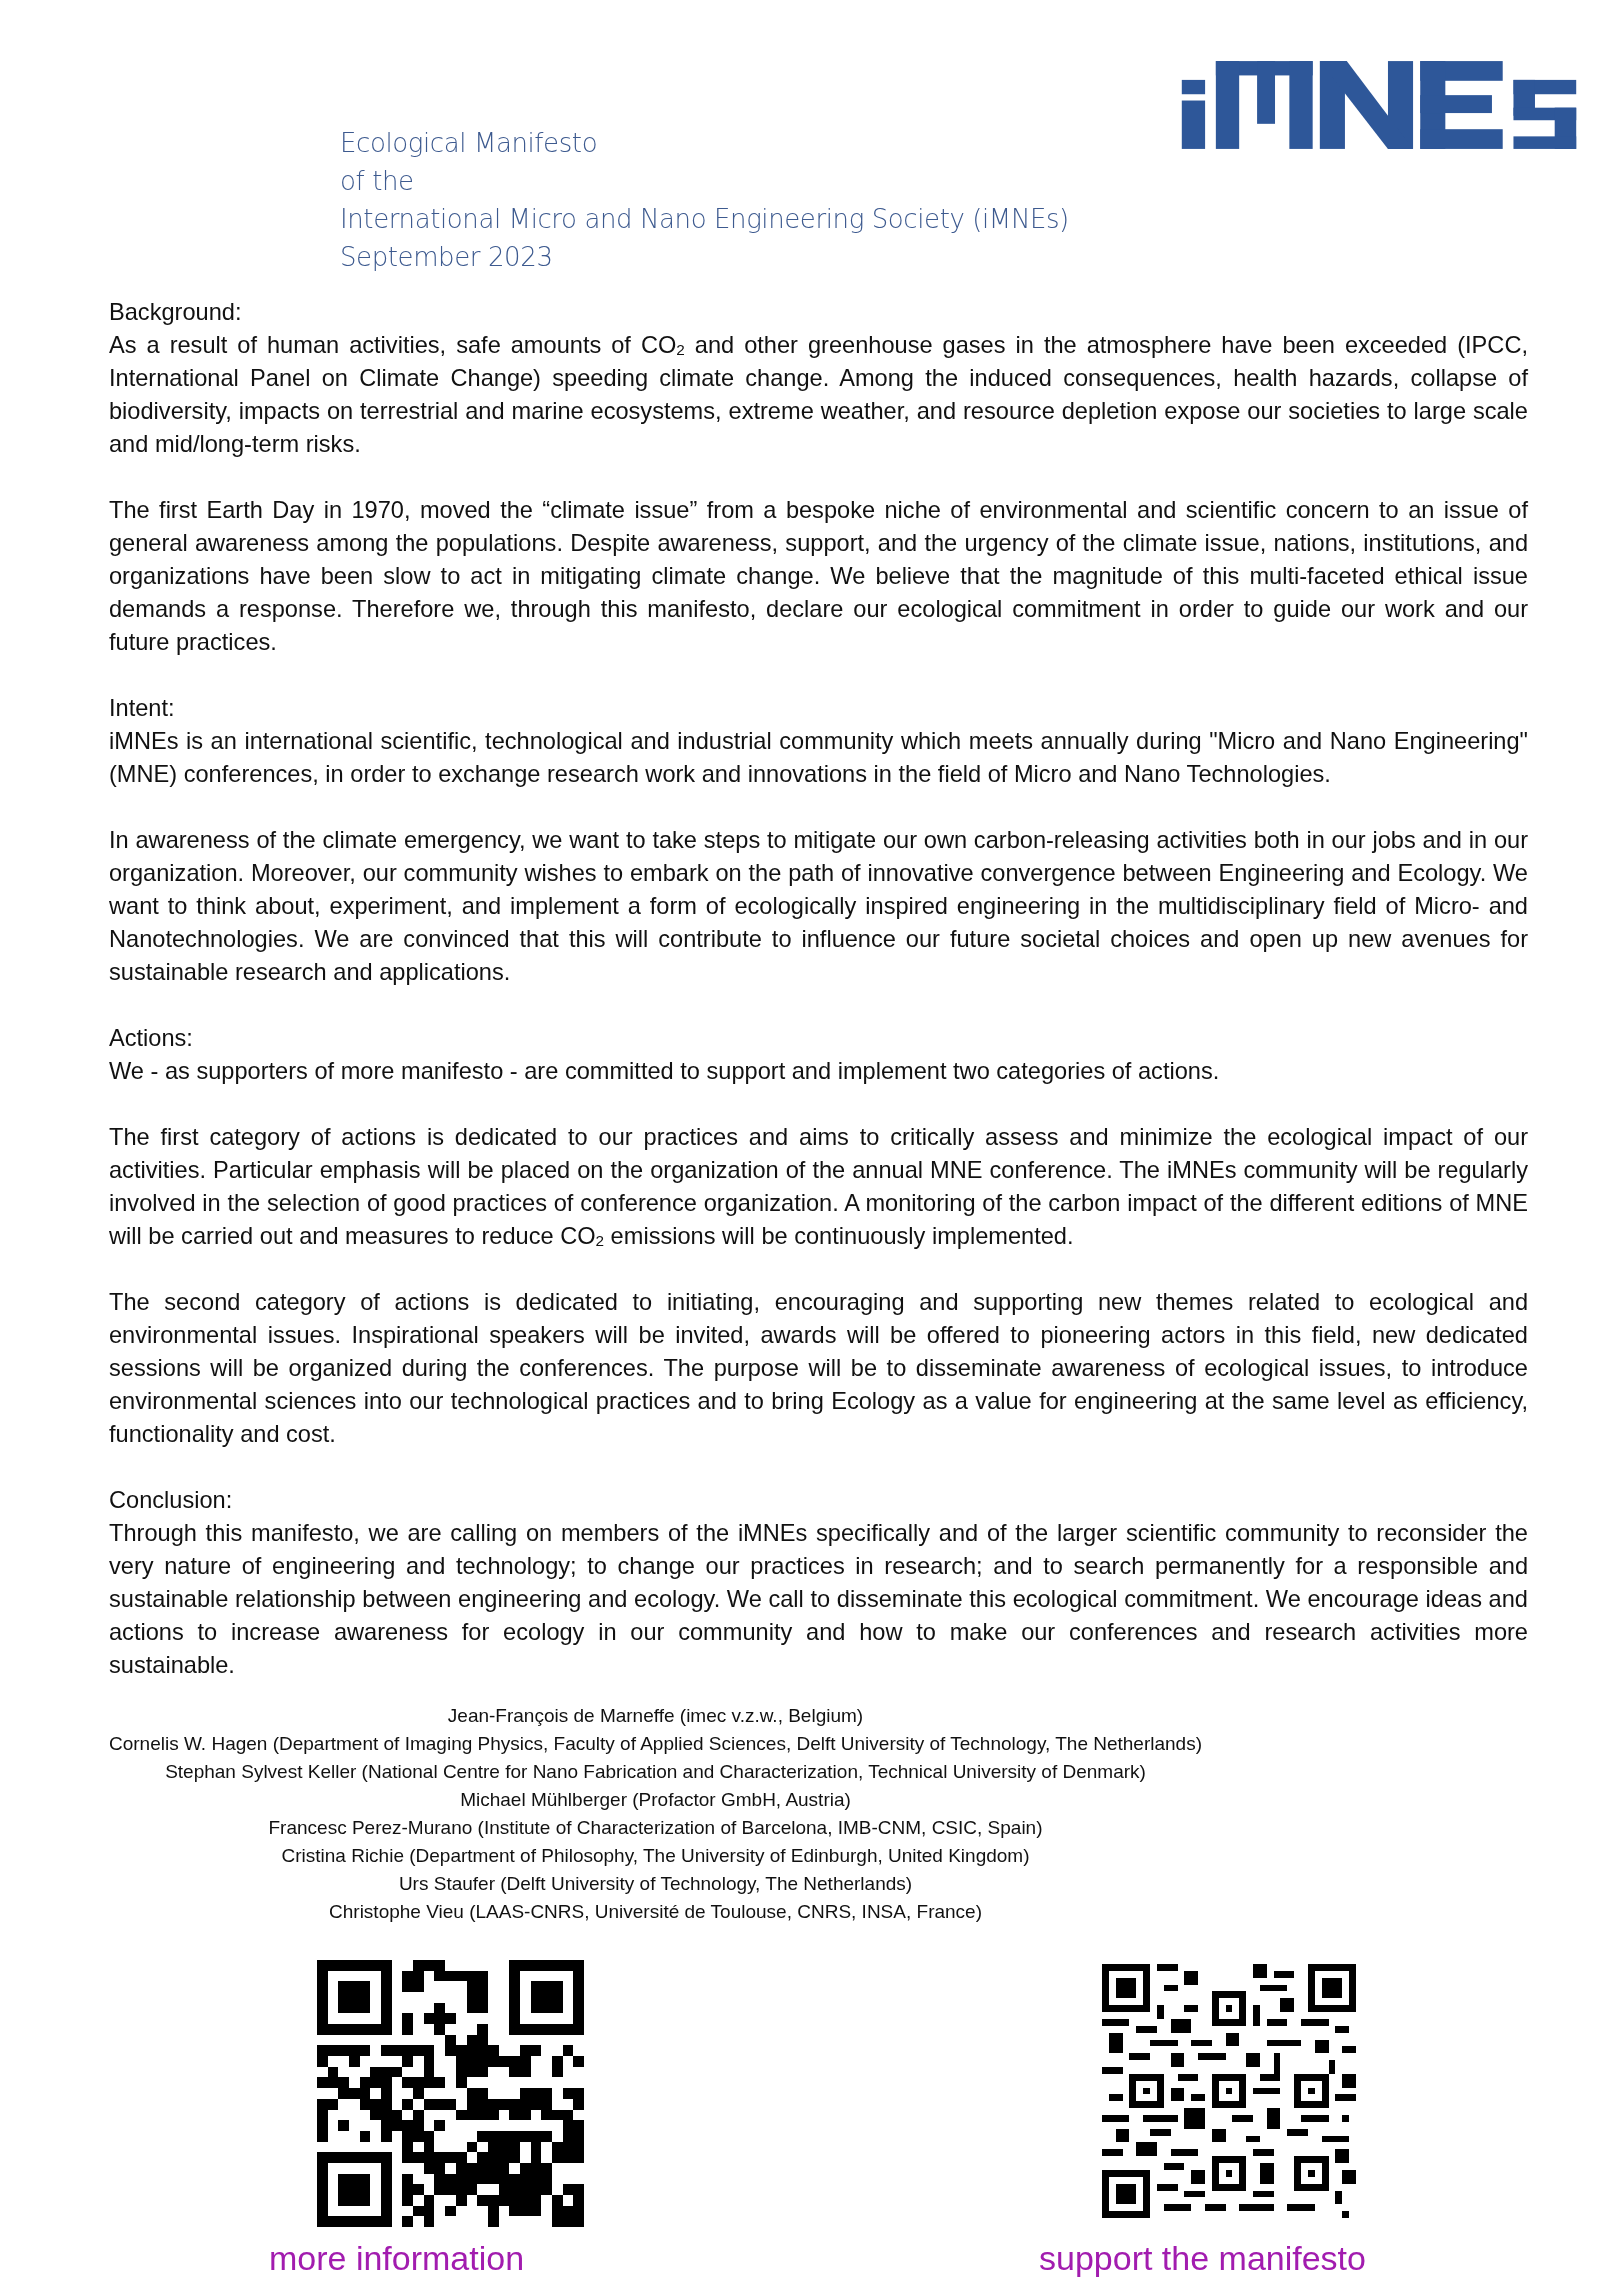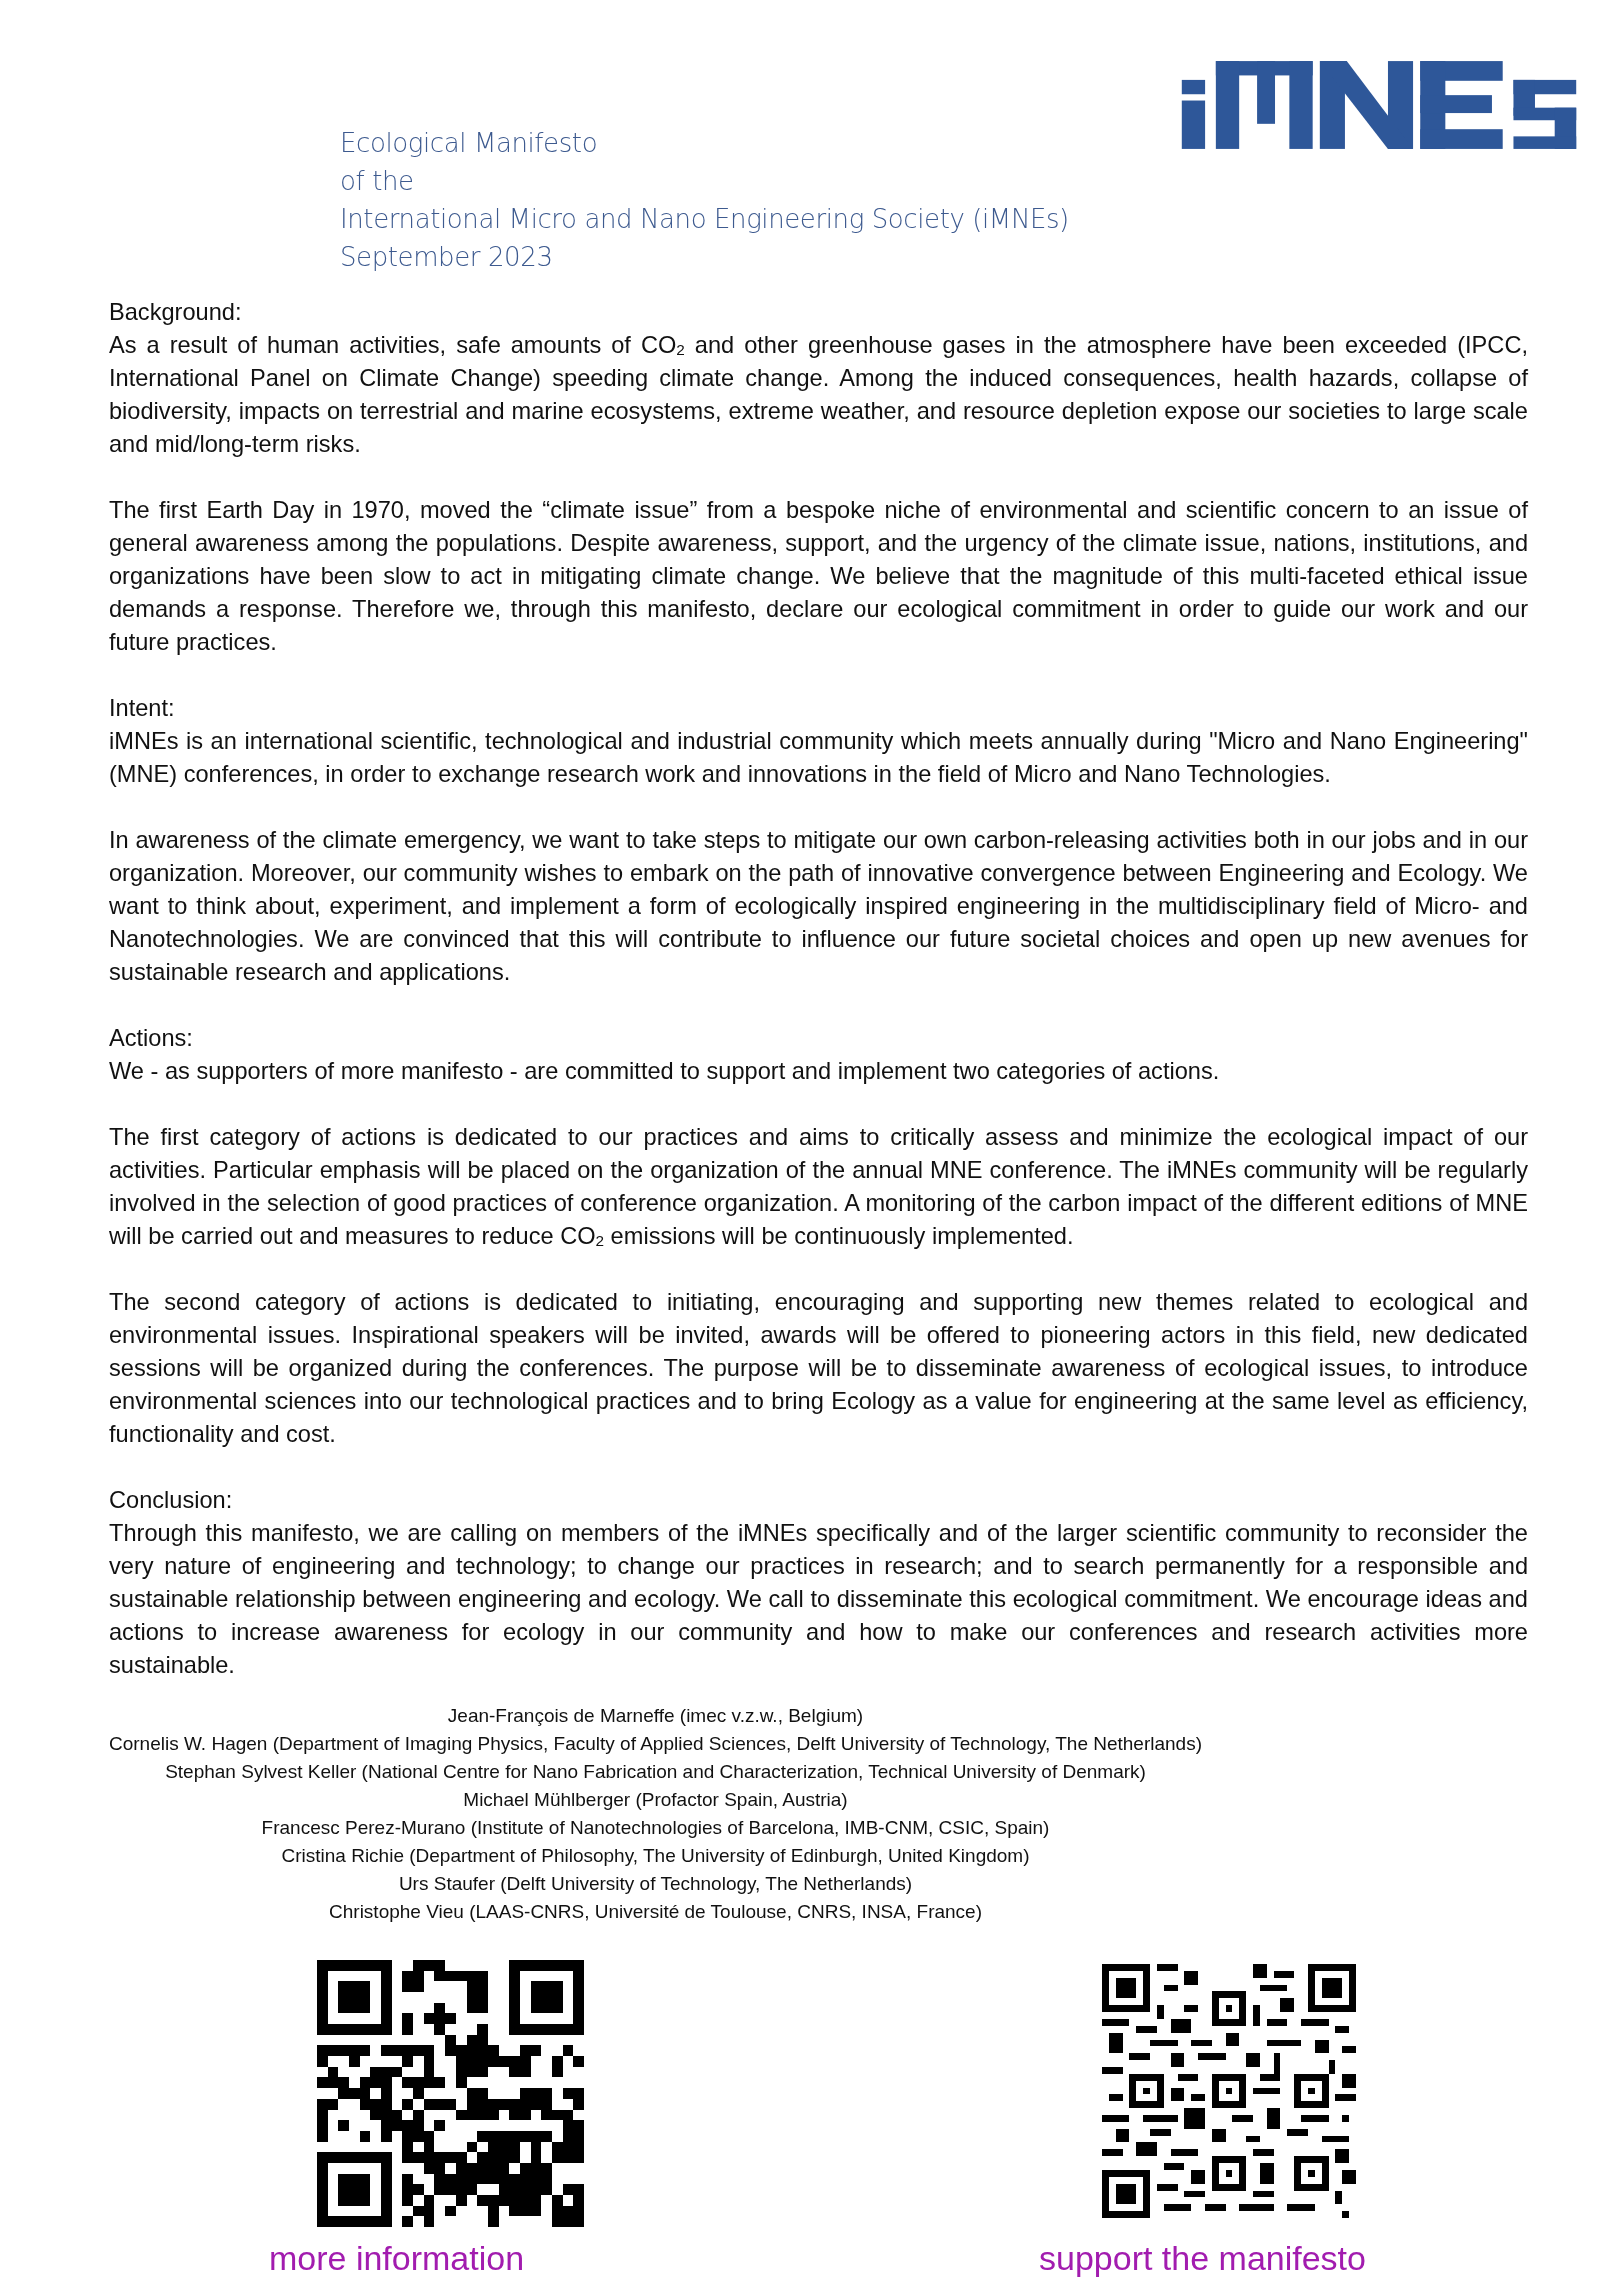--- a/index.html
+++ b/index.html
@@ -81,22 +81,22 @@
   <div>
     <div class="heading">Conclusion:</div>
     <p class="para last">Through this manifesto, we are calling on members of the iMNEs specifically and of the larger scientific community to reconsider the very nature of engineering and technology; to change our practices in research; and to search permanently for a responsible and sustainable relationship between engineering and ecology. We call to disseminate this ecological commitment. We encourage ideas and actions to increase awareness for ecology in our community and how to make our conferences and research activities more sustainable.</p>
   </div>
 </div>
 
 <div class="signatories">
   <div>Jean-François de Marneffe (imec v.z.w., Belgium)</div>
   <div>Cornelis W. Hagen (Department of Imaging Physics, Faculty of Applied Sciences, Delft University of Technology, The Netherlands)</div>
   <div>Stephan Sylvest Keller (National Centre for Nano Fabrication and Characterization, Technical University of Denmark)</div>
-  <div>Michael Mühlberger (Profactor Spain, Austria)</div>
-  <div>Francesc Perez-Murano (Institute of Nanotechnologies of Barcelona, IMB-CNM, CSIC, Spain)</div>
+  <div>Michael Mühlberger (Profactor GmbH, Austria)</div>
+  <div>Francesc Perez-Murano (Institute of Characterization of Barcelona, IMB-CNM, CSIC, Spain)</div>
   <div>Cristina Richie (Department of Philosophy, The University of Edinburgh, United Kingdom)</div>
   <div>Urs Staufer (Delft University of Technology, The Netherlands)</div>
   <div>Christophe Vieu (LAAS-CNRS, Université de Toulouse, CNRS, INSA, France)</div>
 </div>
 
 <svg class="qr qr-left" viewBox="0 0 25 25" shape-rendering="crispEdges">
   <rect width="25" height="25" fill="#fff"></rect>
   <g fill="#000">
 
     <rect x="0" y="0" width="7" height="7"></rect>

